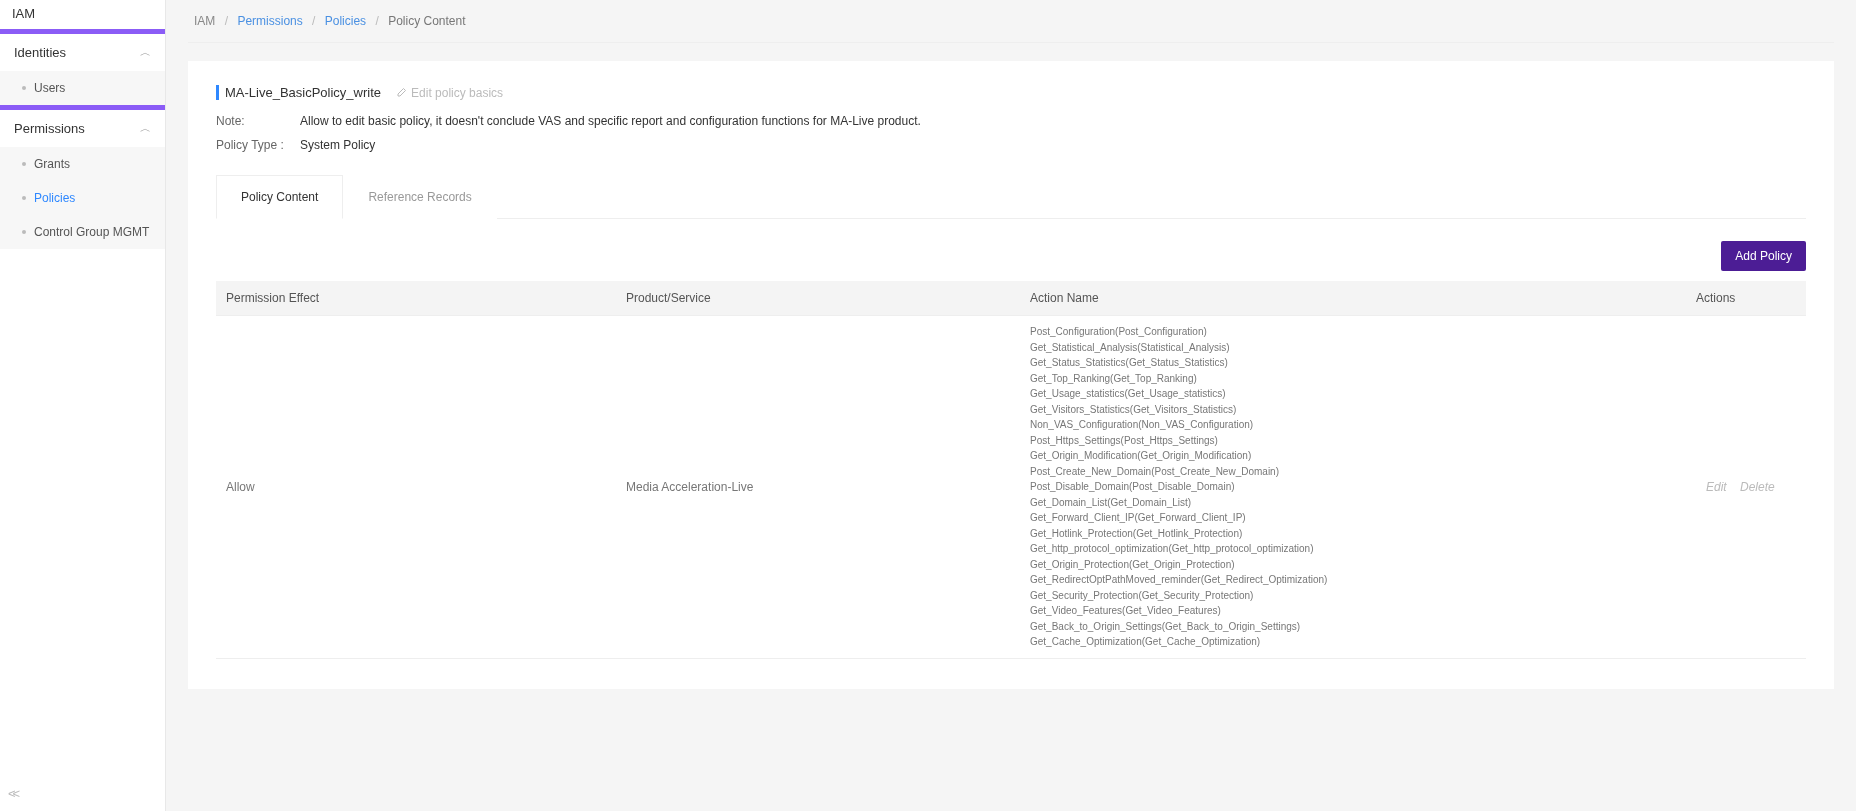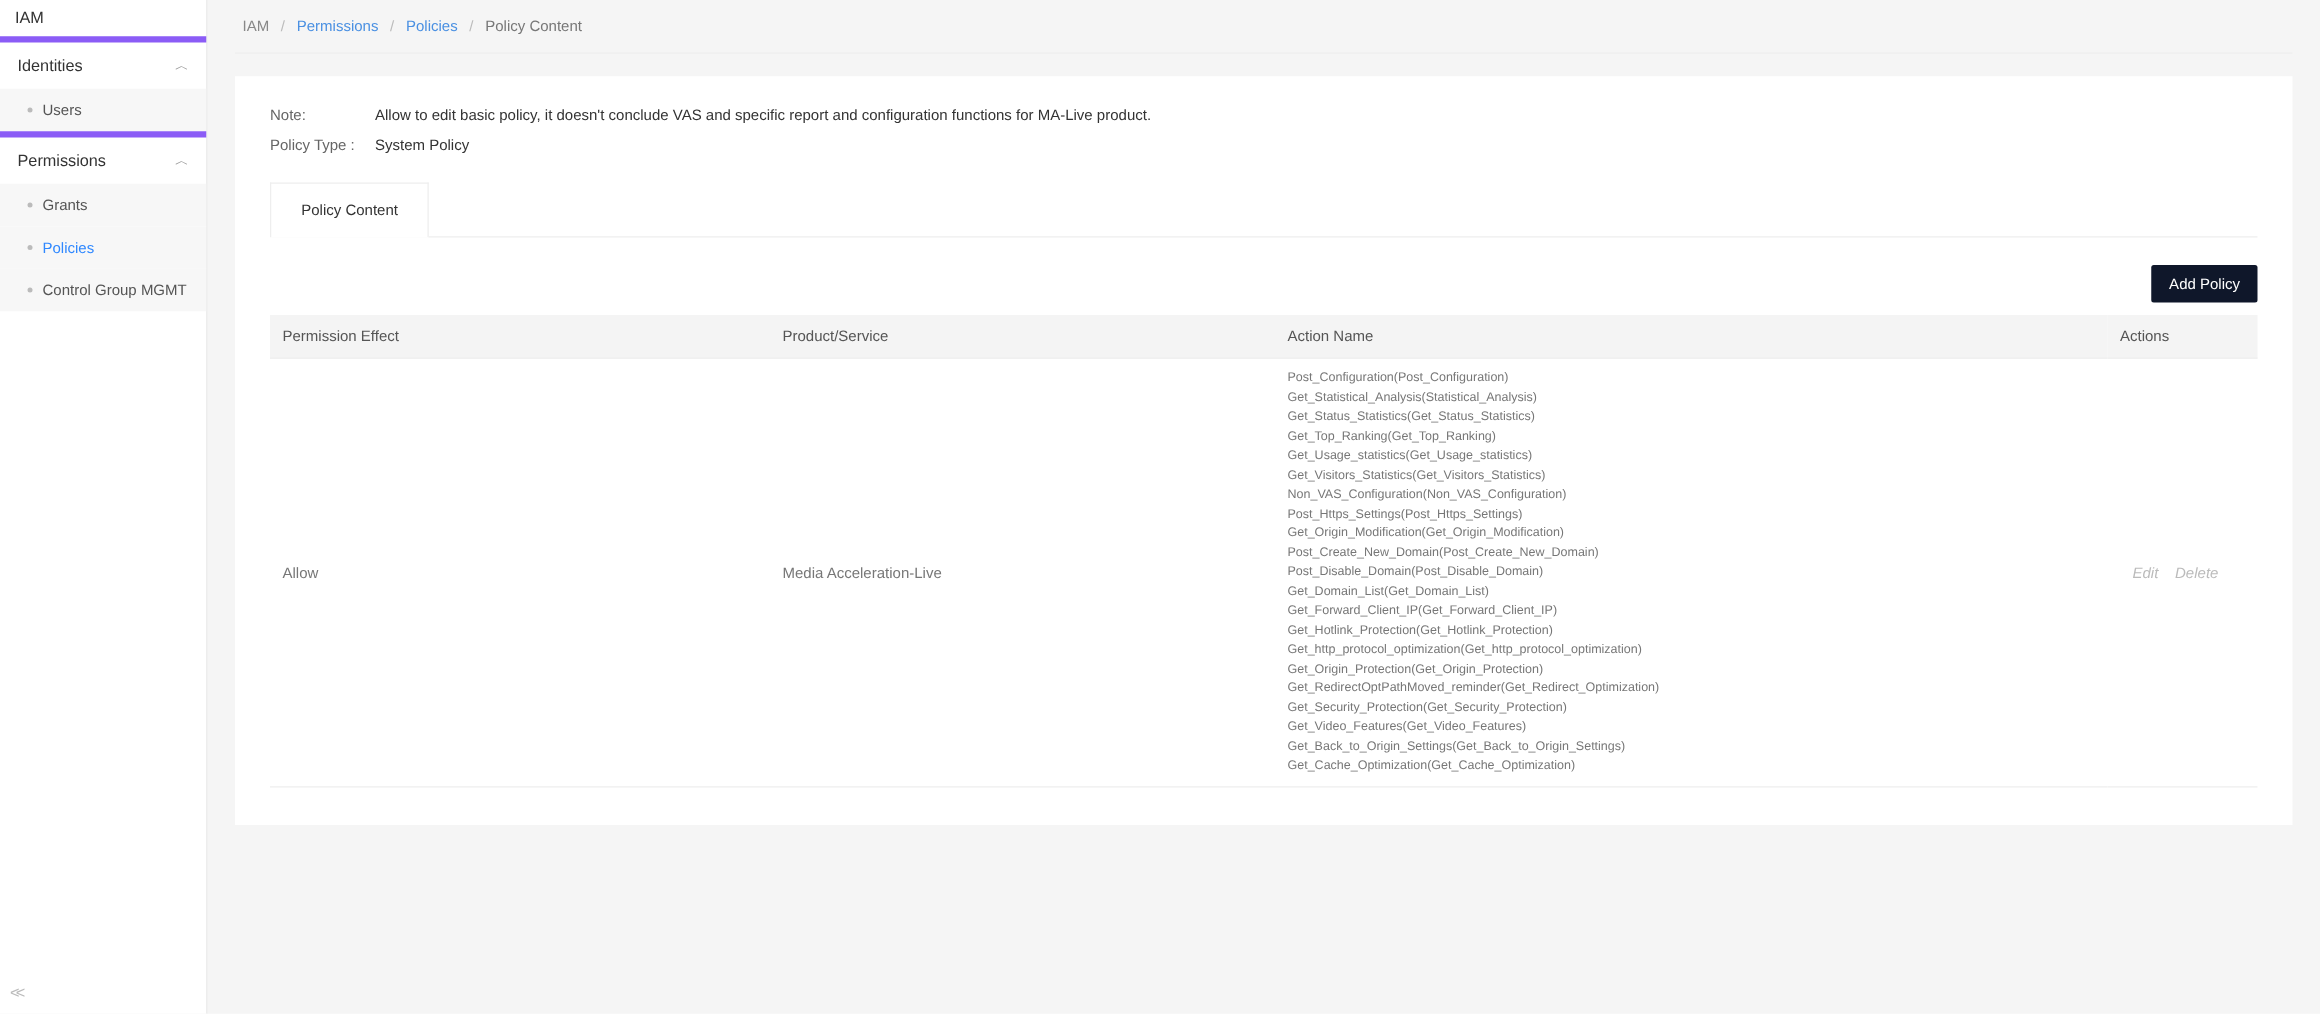--- a/index.html
+++ b/index.html
@@ -128,21 +128,21 @@
     color: #333;
     border-color: #eee;
     border-bottom: 1px solid #fff;
   }
   .add-row {
     display: flex;
     justify-content: flex-end;
     margin: 22px 0 10px 0;
   }
   .btn-primary {
-    background: #0f172a;
+    background: #4c1d95;
     color: #fff;
     border: none;
     padding: 8px 14px;
     font-size: 12px;
     border-radius: 2px;
     cursor: pointer;
   }
   table.policy {
     width: 100%;
     border-collapse: collapse;
@@ -221,32 +221,43 @@
     <span class="sep">/</span>
     <a>Permissions</a>
     <span class="sep">/</span>
     <a>Policies</a>
     <span class="sep">/</span>
     <span class="current">Policy Content</span>
   </div>
 
   <div class="card">
 
+    <div class="policy-header">
+      <span class="bar"></span>
+      <span class="pname">MA-Live_BasicPolicy_write</span>
+      <span class="edit-basics">
+        <svg width="12" height="12" viewBox="0 0 24 24" fill="none" stroke="#bbb" stroke-width="2">
+          <path d="M17 3l4 4-11 11H6v-4L17 3z"></path>
+        </svg>
+        <span>Edit policy basics</span>
+      </span>
+    </div>
 
     <div class="meta-row">
       <span class="label">Note:</span>
       <span class="val">Allow to edit basic policy, it doesn't conclude VAS and specific report and configuration functions for MA-Live product.</span>
     </div>
     <div class="meta-row">
       <span class="label">Policy Type :</span>
       <span class="val">System Policy</span>
     </div>
 
     <div class="tabs">
       <div class="tab active">Policy Content</div>
+      <div class="tab">Reference Records</div>
     </div>
 
     <div class="add-row">
       <button class="btn-primary">Add Policy</button>
     </div>
 
     <table class="policy">
       <thead>
         <tr>
           <th class="col-effect">Permission Effect</th>

